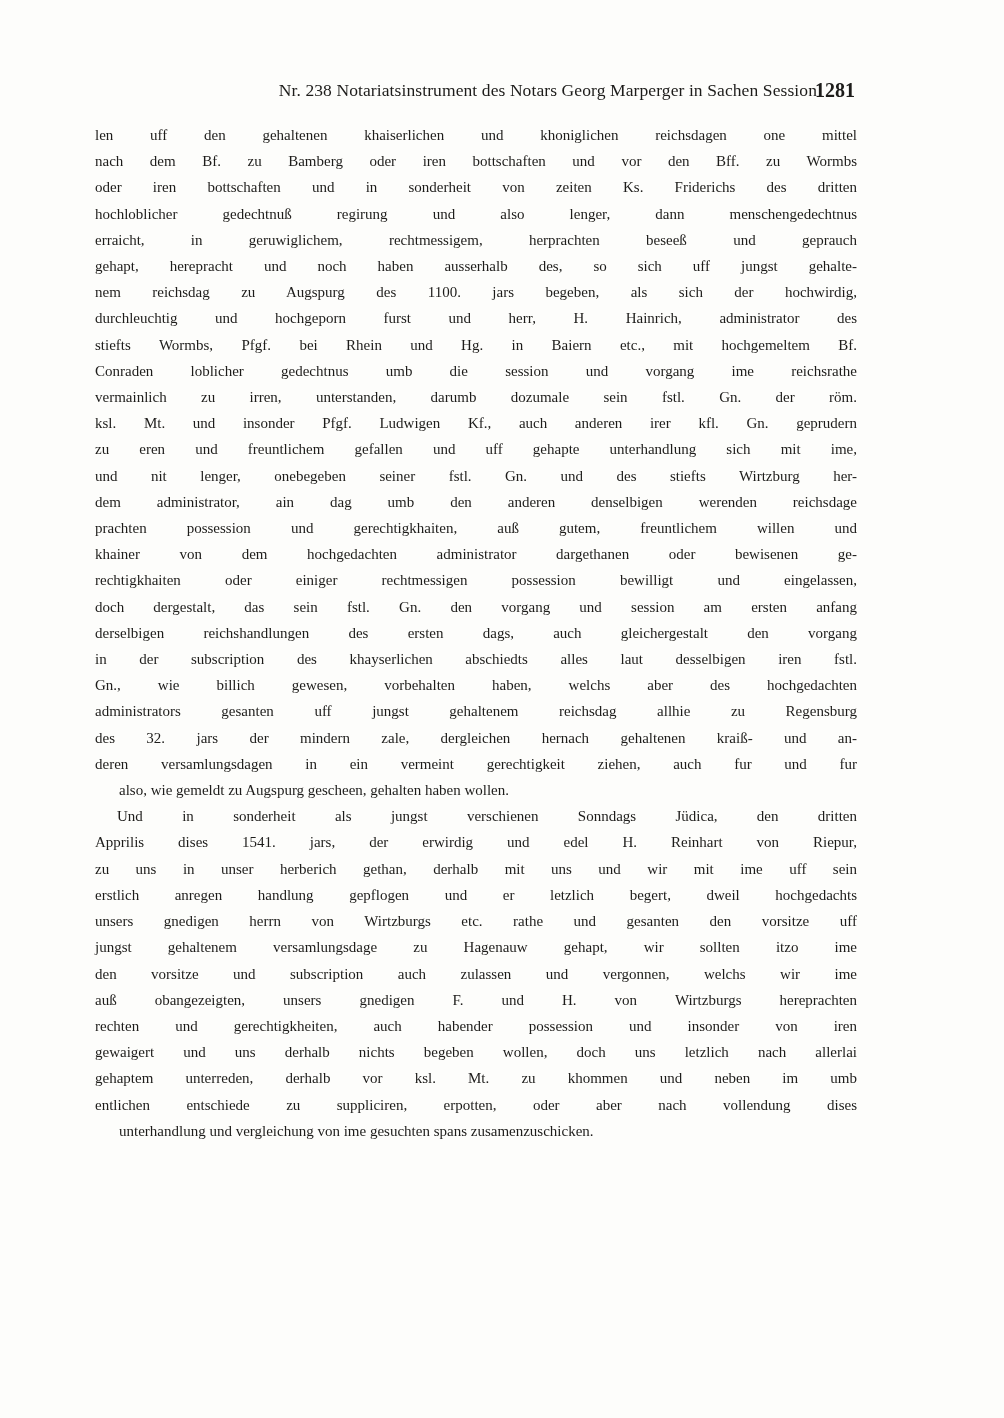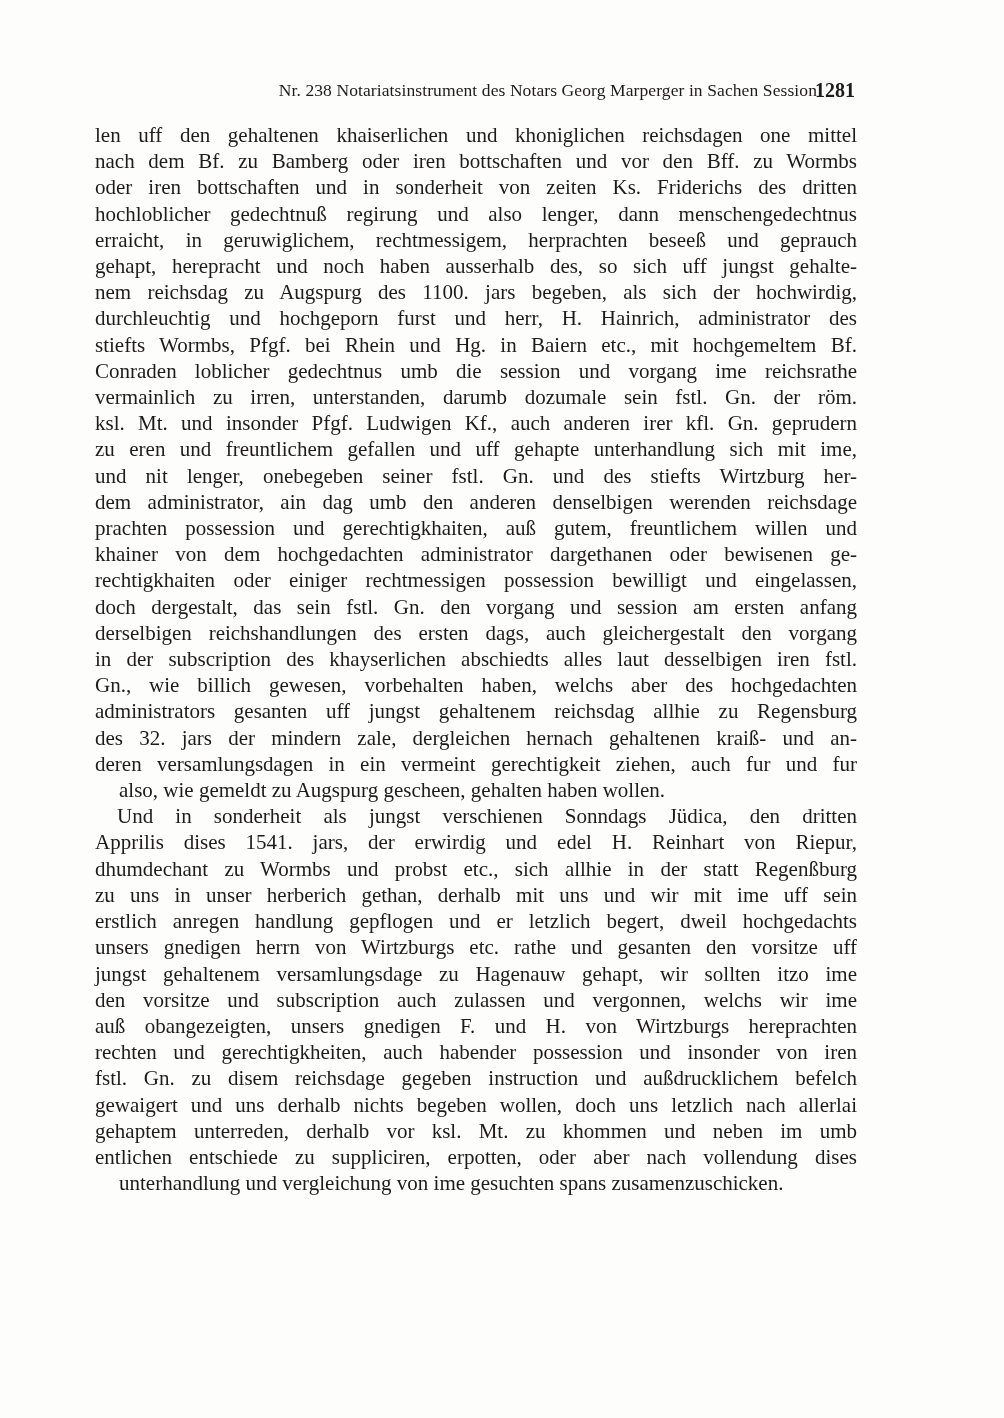--- a/index.html
+++ b/index.html
@@ -37,21 +37,21 @@
   }
   .page-number {
     position: absolute;
     right: 2px;
     top: 0;
     font-size: 20px;
     line-height: 24px;
     font-weight: bold;
   }
   .body-text {
-    font-size: 21px;
+    font-size: 15px;
   }
   .paragraph {
     margin: 0;
   }
   .line {
     text-align: justify;
     text-align-last: justify;
     line-height: 26.2px;
     white-space: normal;
   }
@@ -98,29 +98,27 @@
           <div class="line">in der subscription des khayserlichen abschiedts alles laut desselbigen iren fstl.</div>
           <div class="line">Gn., wie billich gewesen, vorbehalten haben, welchs aber des hochgedachten</div>
           <div class="line">administrators gesanten uff jungst gehaltenem reichsdag allhie zu Regensburg</div>
           <div class="line">des 32. jars der mindern zale, dergleichen hernach gehaltenen kraiß- und an-</div>
           <div class="line">deren versamlungsdagen in ein vermeint gerechtigkeit ziehen, auch fur und fur</div>
           <div class="line last">also, wie gemeldt zu Augspurg gescheen, gehalten haben wollen.</div>
         </div>
         <div class="paragraph">
           <div class="line indent">Und in sonderheit als jungst verschienen Sonndags Jüdica, den dritten</div>
           <div class="line">Apprilis dises 1541. jars, der erwirdig und edel H. Reinhart von Riepur,</div>
-          <div class="line">dhumdechant zu Wormbs und probst etc., sich allhie in der statt Regenßburg</div>
           <div class="line">zu uns in unser herberich gethan, derhalb mit uns und wir mit ime uff sein</div>
           <div class="line">erstlich anregen handlung gepflogen und er letzlich begert, dweil hochgedachts</div>
           <div class="line">unsers gnedigen herrn von Wirtzburgs etc. rathe und gesanten den vorsitze uff</div>
           <div class="line">jungst gehaltenem versamlungsdage zu Hagenauw gehapt, wir sollten itzo ime</div>
           <div class="line">den vorsitze und subscription auch zulassen und vergonnen, welchs wir ime</div>
           <div class="line">auß obangezeigten, unsers gnedigen F. und H. von Wirtzburgs hereprachten</div>
           <div class="line">rechten und gerechtigkheiten, auch habender possession und insonder von iren</div>
-          <div class="line">fstl. Gn. zu disem reichsdage gegeben instruction und außdrucklichem befelch</div>
           <div class="line">gewaigert und uns derhalb nichts begeben wollen, doch uns letzlich nach allerlai</div>
           <div class="line">gehaptem unterreden, derhalb vor ksl. Mt. zu khommen und neben im umb</div>
           <div class="line">entlichen entschiede zu suppliciren, erpotten, oder aber nach vollendung dises</div>
           <div class="line last">unterhandlung und vergleichung von ime gesuchten spans zusamenzuschicken.</div>
         </div>
       </div>
   </div>
 </div>
 
 </body></html>

